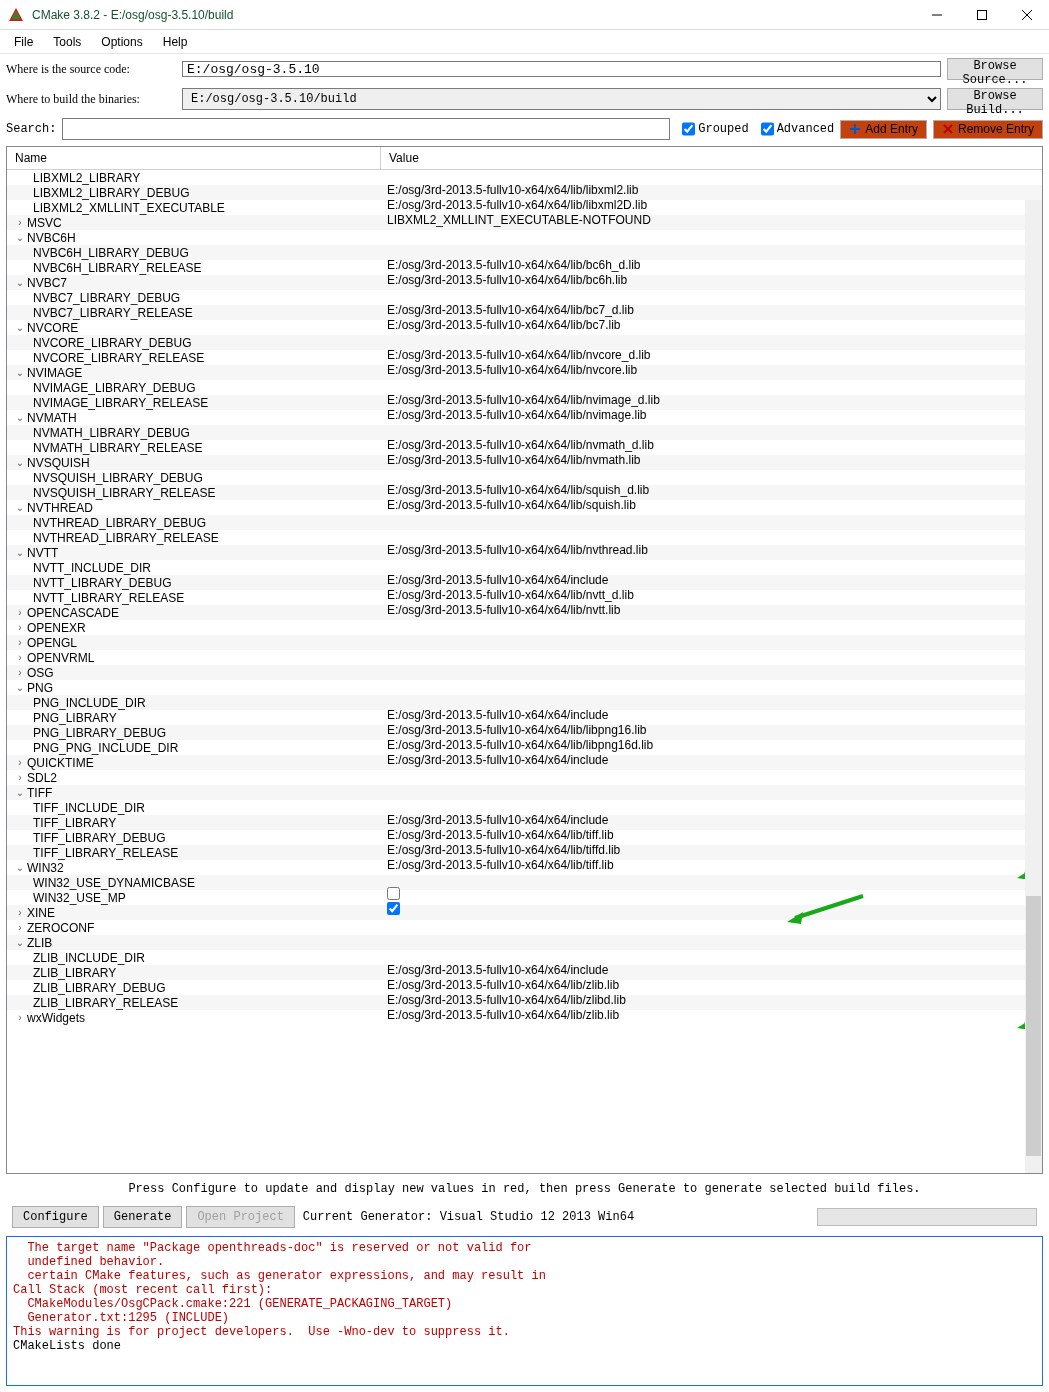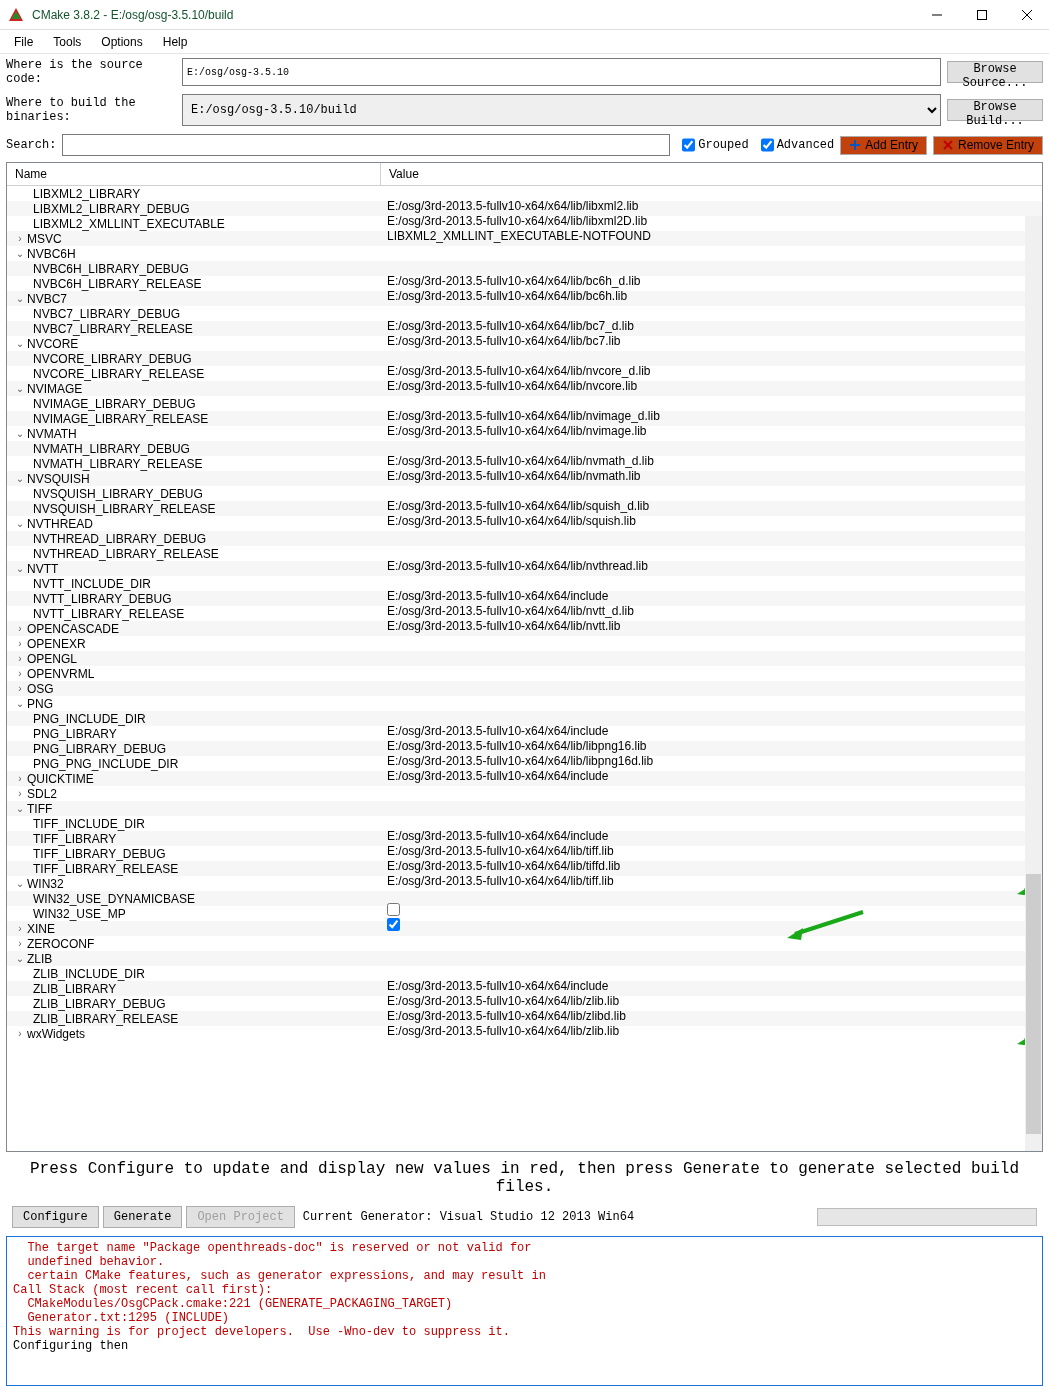--- a/index.html
+++ b/index.html
@@ -5,44 +5,44 @@
 * { box-sizing: border-box; margin: 0; padding: 0; }
 body { font-family: "Segoe UI", Tahoma, sans-serif; font-size: 12px; background: #fff; width: 1049px; height: 1392px; overflow: hidden; display: flex; flex-direction: column; }
 .titlebar { background: #fff; height: 30px; display: flex; align-items: center; border-bottom: 1px solid #ddd; }
 .titlebar .app-icon { width: 16px; height: 16px; margin: 0 8px; }
 .titlebar .title { flex: 1; font-size: 12px; color: #14532d; }
 .winbtn { width: 45px; height: 30px; display: flex; align-items: center; justify-content: center; }
 .winbtn svg { width: 10px; height: 10px; }
 .menubar { height: 24px; display: flex; align-items: center; padding: 0 4px; border-bottom: 1px solid #e5e5e5; }
 .menubar .menu-item { padding: 2px 10px; cursor: default; }
 .pathrow { display: flex; align-items: center; padding: 4px 6px; gap: 6px; }
-.pathrow label { font-family: Liberation Mono, monospace; font-size: 12px; width: 170px; }
-.pathrow input { flex: 1; height: 28px; border: 1px solid #7a7a7a; padding: 0 4px; font-family: "Courier New", monospace; font-size: 10px; }
-.pathrow select.combo { flex: 1; height: 32px; border: 1px solid #7a7a7a; font-family: "Courier New", monospace; font-size: 12px; padding: 0 4px; }
+.pathrow label { font-family: Liberation Serif, serif; font-size: 12px; width: 170px; }
+.pathrow input { flex: 1; height: 16px; border: 1px solid #7a7a7a; padding: 0 4px; font-family: "Courier New", monospace; font-size: 13px; }
+.pathrow select.combo { flex: 1; height: 22px; border: 1px solid #7a7a7a; font-family: "Courier New", monospace; font-size: 12px; padding: 0 4px; }
 .pathrow button { width: 96px; height: 22px; font-family: "Courier New", monospace; font-size: 12px; background: #e1e1e1; border: 1px solid #adadad; }
 .searchrow { display: flex; align-items: center; padding: 4px 6px; gap: 6px; }
 .searchrow label { font-family: "Courier New", monospace; font-size: 12px; }
 .searchrow input { flex: 1; height: 22px; border: 1px solid #7a7a7a; padding: 0 4px; }
 .searchrow .chk { display: flex; align-items: center; gap: 3px; margin-left: 6px; }
 .searchrow button { padding: 0 8px; height: 19px; background: #c2410c; border: 1px solid #adadad; display: flex; align-items: center; gap: 4px; font-size: 12px; }
 .table-area { border: 1px solid #828790; margin: 2px 6px; flex: 1; display: flex; flex-direction: column; min-height: 0; }
 .table-head { display: flex; background: #fff; border-bottom: 1px solid #d0d0d0; }
 .col-name { width: 374px; padding: 4px 8px; border-right: 1px solid #d0d0d0; font-weight: normal; }
 .col-value { flex: 1; padding: 4px 8px; font-weight: normal; }
 .table-body { flex: 1; overflow-y: auto; position: relative; }
 .row { display: flex; height: 15px; align-items: center; font-size: 12px; }
 .row:nth-child(even) { background: #f6f6f6; }
 .row:nth-child(odd) { background: #fff; }
 .row .cname { width: 374px; display: flex; align-items: center; padding-left: 6px; }
 .row .cvalue { flex: 1; padding-left: 6px; margin-top: 24px; }
 .row .chev { width: 14px; display: inline-flex; align-items: center; justify-content: center; color: #606060; font-size: 10px; }
 .row .indent0 { padding-left: 0; }
 .row .indent1 { padding-left: 20px; }
 .row input[type=checkbox] { width: 13px; height: 13px; }
-.hint { text-align: center; font-family: "Courier New", monospace; font-size: 16px; padding: 6px 0; }
+.hint { text-align: center; font-family: "Courier New", monospace; font-size: 12px; padding: 6px 0; }
 .buttonsrow { display: flex; align-items: center; padding: 4px 12px; gap: 4px; }
 .buttonsrow button { padding: 3px 10px; font-family: "Courier New", monospace; font-size: 12px; background: #e1e1e1; border: 1px solid #adadad; }
 .buttonsrow button.disabled { color: #a0a0a0; }
 .buttonsrow .genlabel { font-family: "Courier New", monospace; font-size: 12px; margin-left: 4px; }
 .buttonsrow .progress { margin-left: auto; width: 220px; height: 18px; border: 1px solid #bcbcbc; background: #e6e6e6; }
 .output { border: 1px solid #1a6fd8; margin: 4px 6px 6px; height: 150px; overflow: auto; font-family: "Courier New", monospace; font-size: 12px; padding: 4px 6px; position: relative; }
 .output .red { color: #c00000; }
 .output .line { white-space: pre; }
 .arrow-anno { position: absolute; pointer-events: none; }
 .sbtrack { position: absolute; right: 0; top: 30px; bottom: 0; width: 17px; background: #f0f0f0; display: flex; flex-direction: column; align-items: center; }
@@ -556,14 +556,14 @@
 
 <div class="output" id="output">
     <div class="line red">  The target name "Package openthreads-doc" is reserved or not valid for</div>
     <div class="line red">  undefined behavior.</div>
     <div class="line red">  certain CMake features, such as generator expressions, and may result in</div>
     <div class="line red">Call Stack (most recent call first):</div>
     <div class="line red">  CMakeModules/OsgCPack.cmake:221 (GENERATE_PACKAGING_TARGET)</div>
     <div class="line red">  Generator.txt:1295 (INCLUDE)</div>
     <div class="line red">This warning is for project developers.  Use -Wno-dev to suppress it.</div>
     <div class="line"></div>
-    <div class="line">Configuring then</div>
+    <div class="line">CMakeLists done</div>
   </div>
 
 </body></html>

